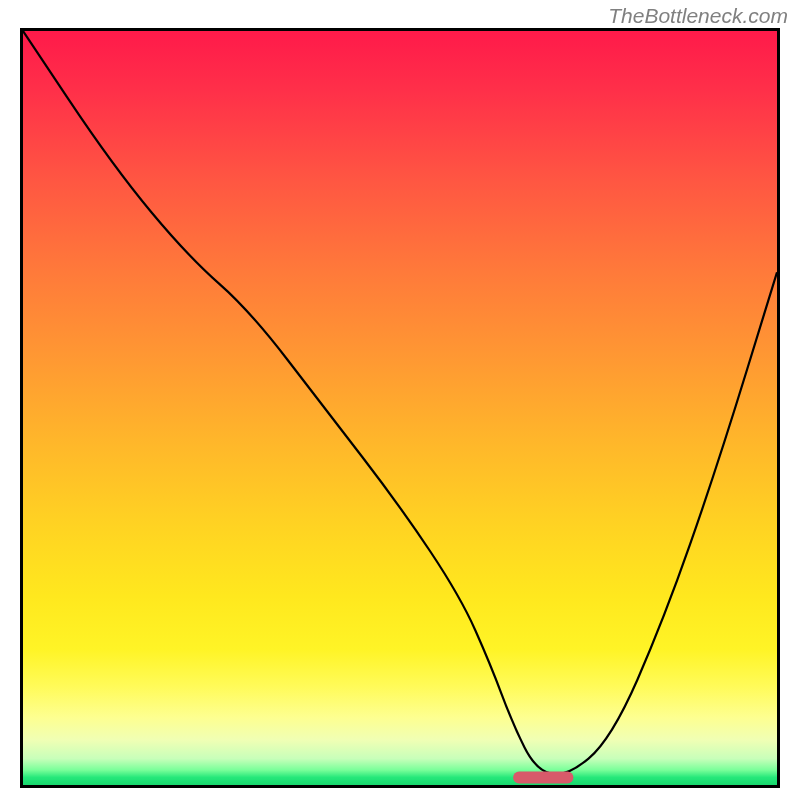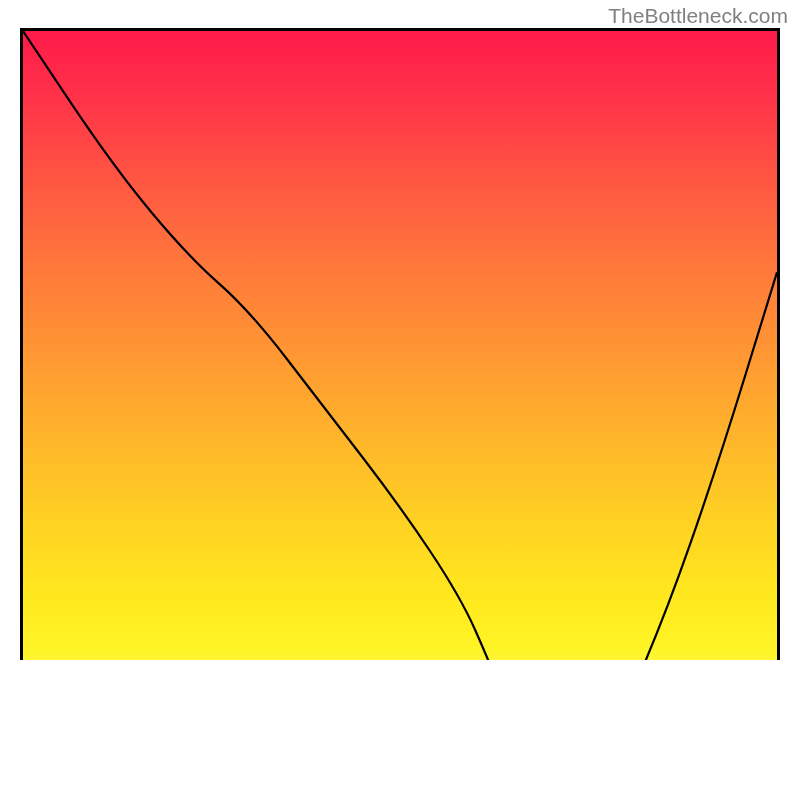--- a/index.html
+++ b/index.html
@@ -4,21 +4,22 @@
 <style>
   body {
     margin: 0;
     padding: 0;
     font-family: Arial, sans-serif;
     background: #fff;
   }
   .chart-container {
     position: relative;
     width: 800px;
-    height: 660px;
+    height: 800px;
+    font-style: italic;
   }
   .watermark {
     position: absolute;
     top: 4px;
     right: 12px;
     font-size: 21px;
     color: #808080;
     font-family: Arial, sans-serif;
     z-index: 10;
   }

